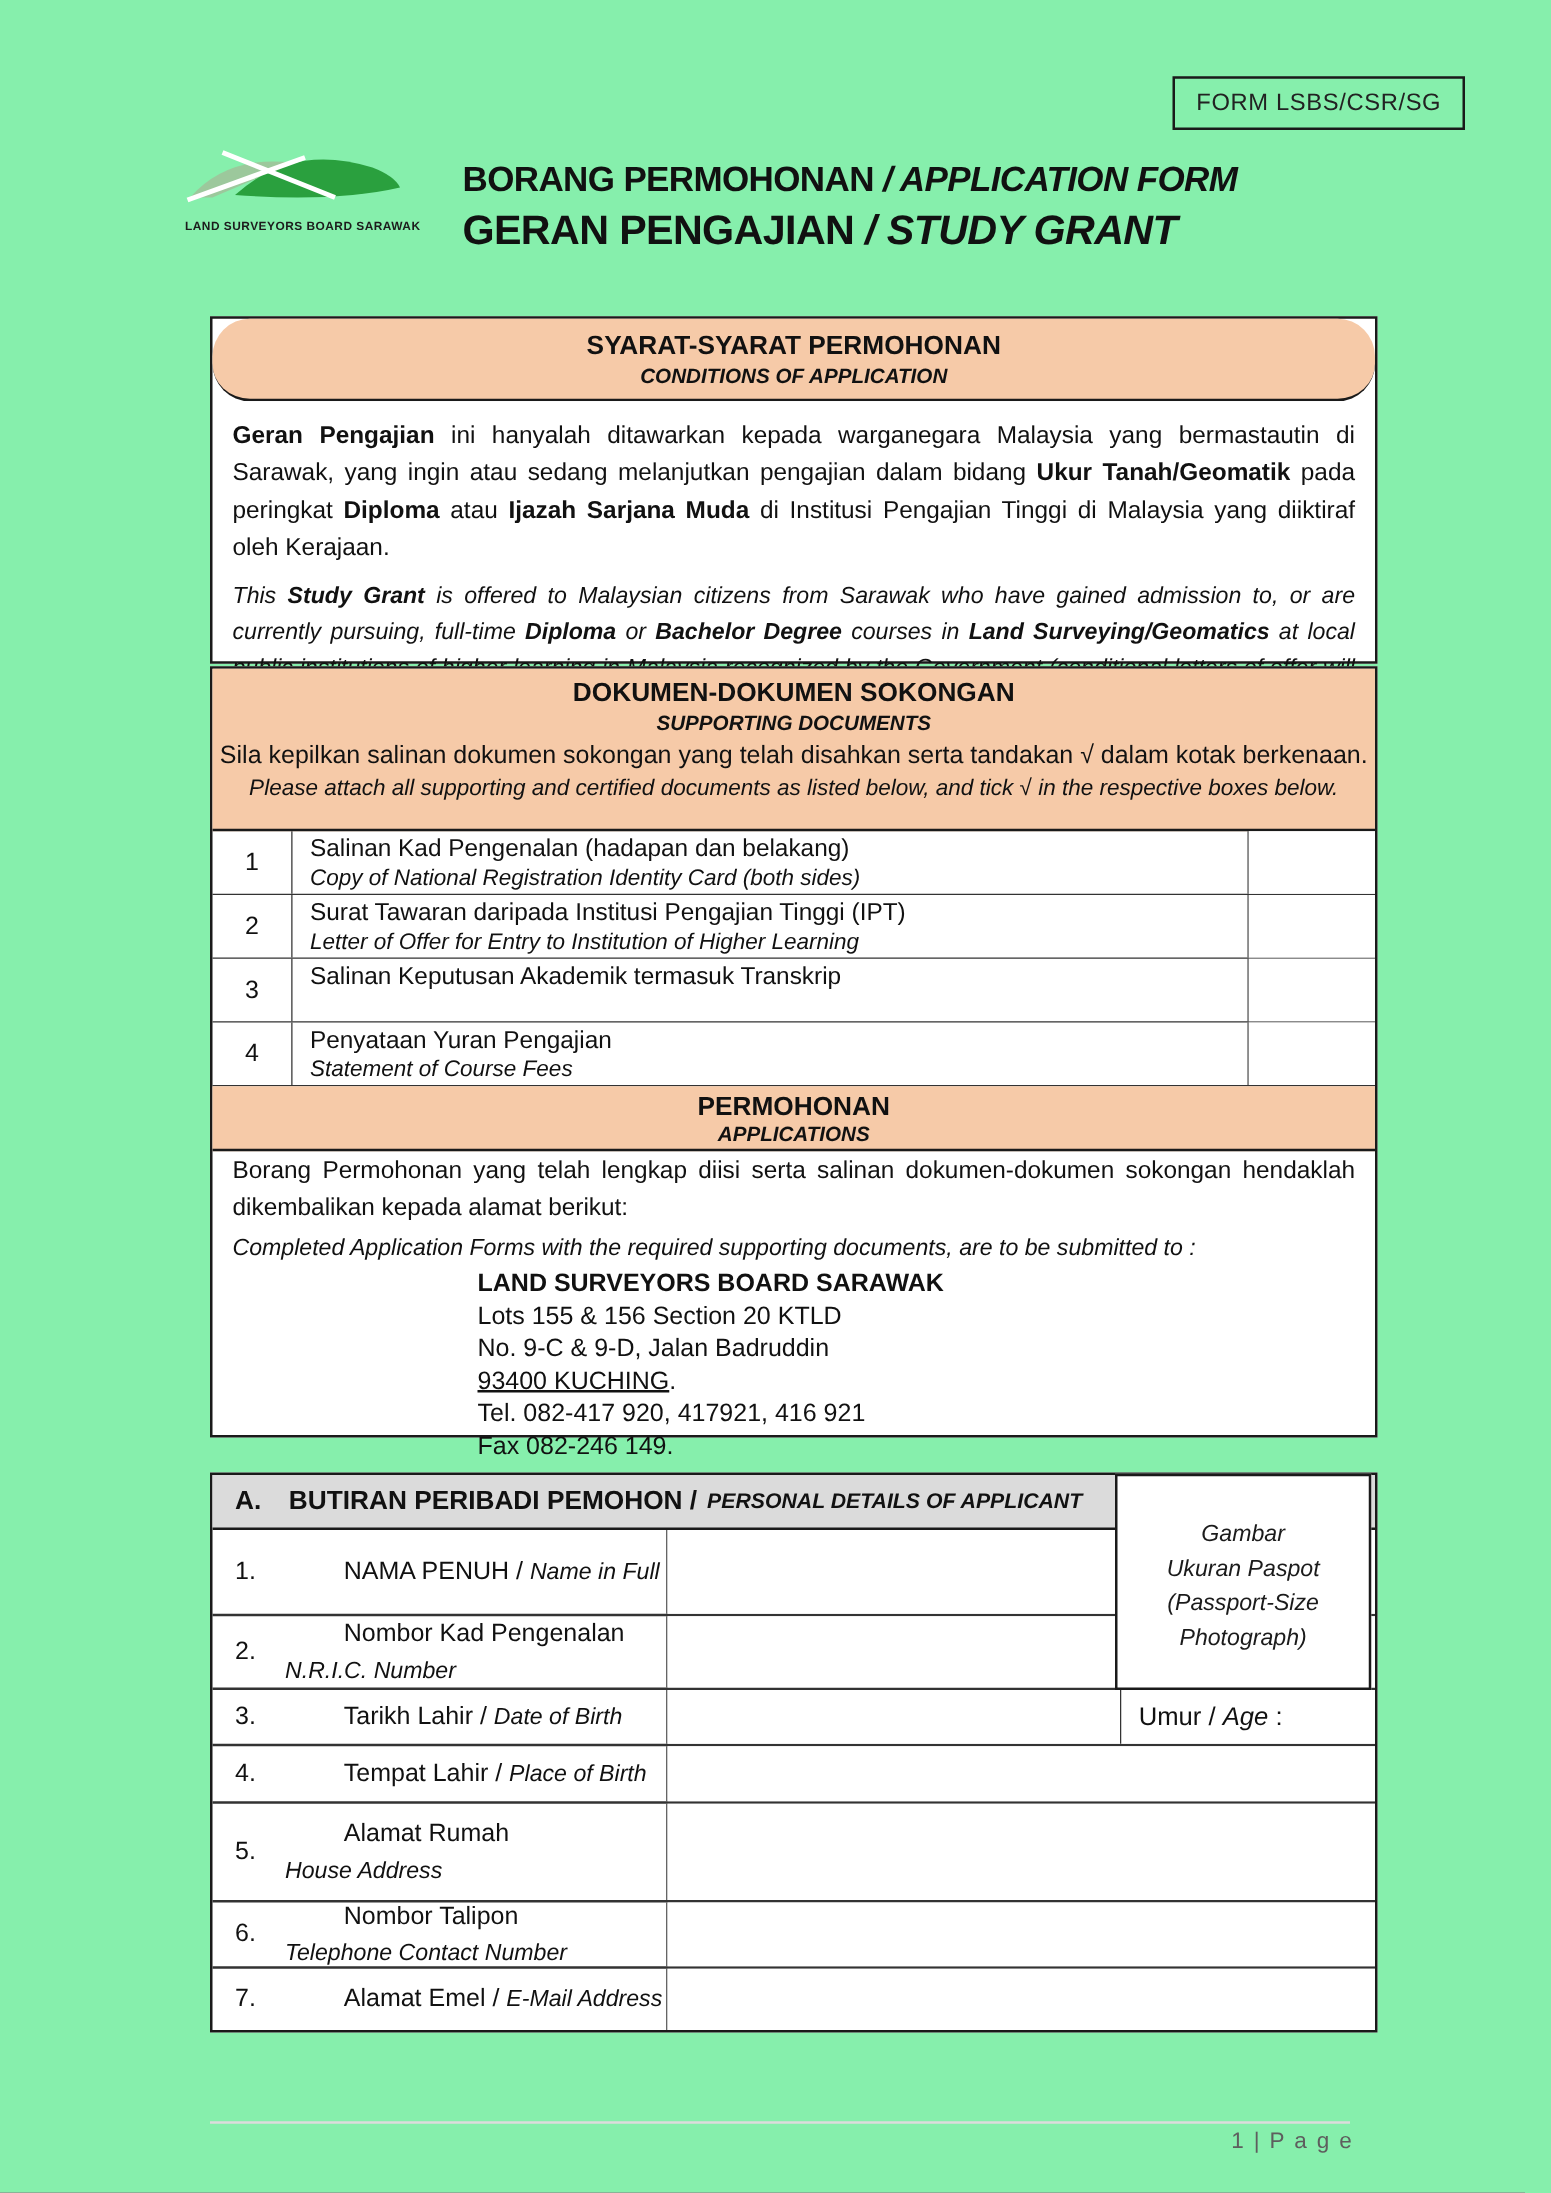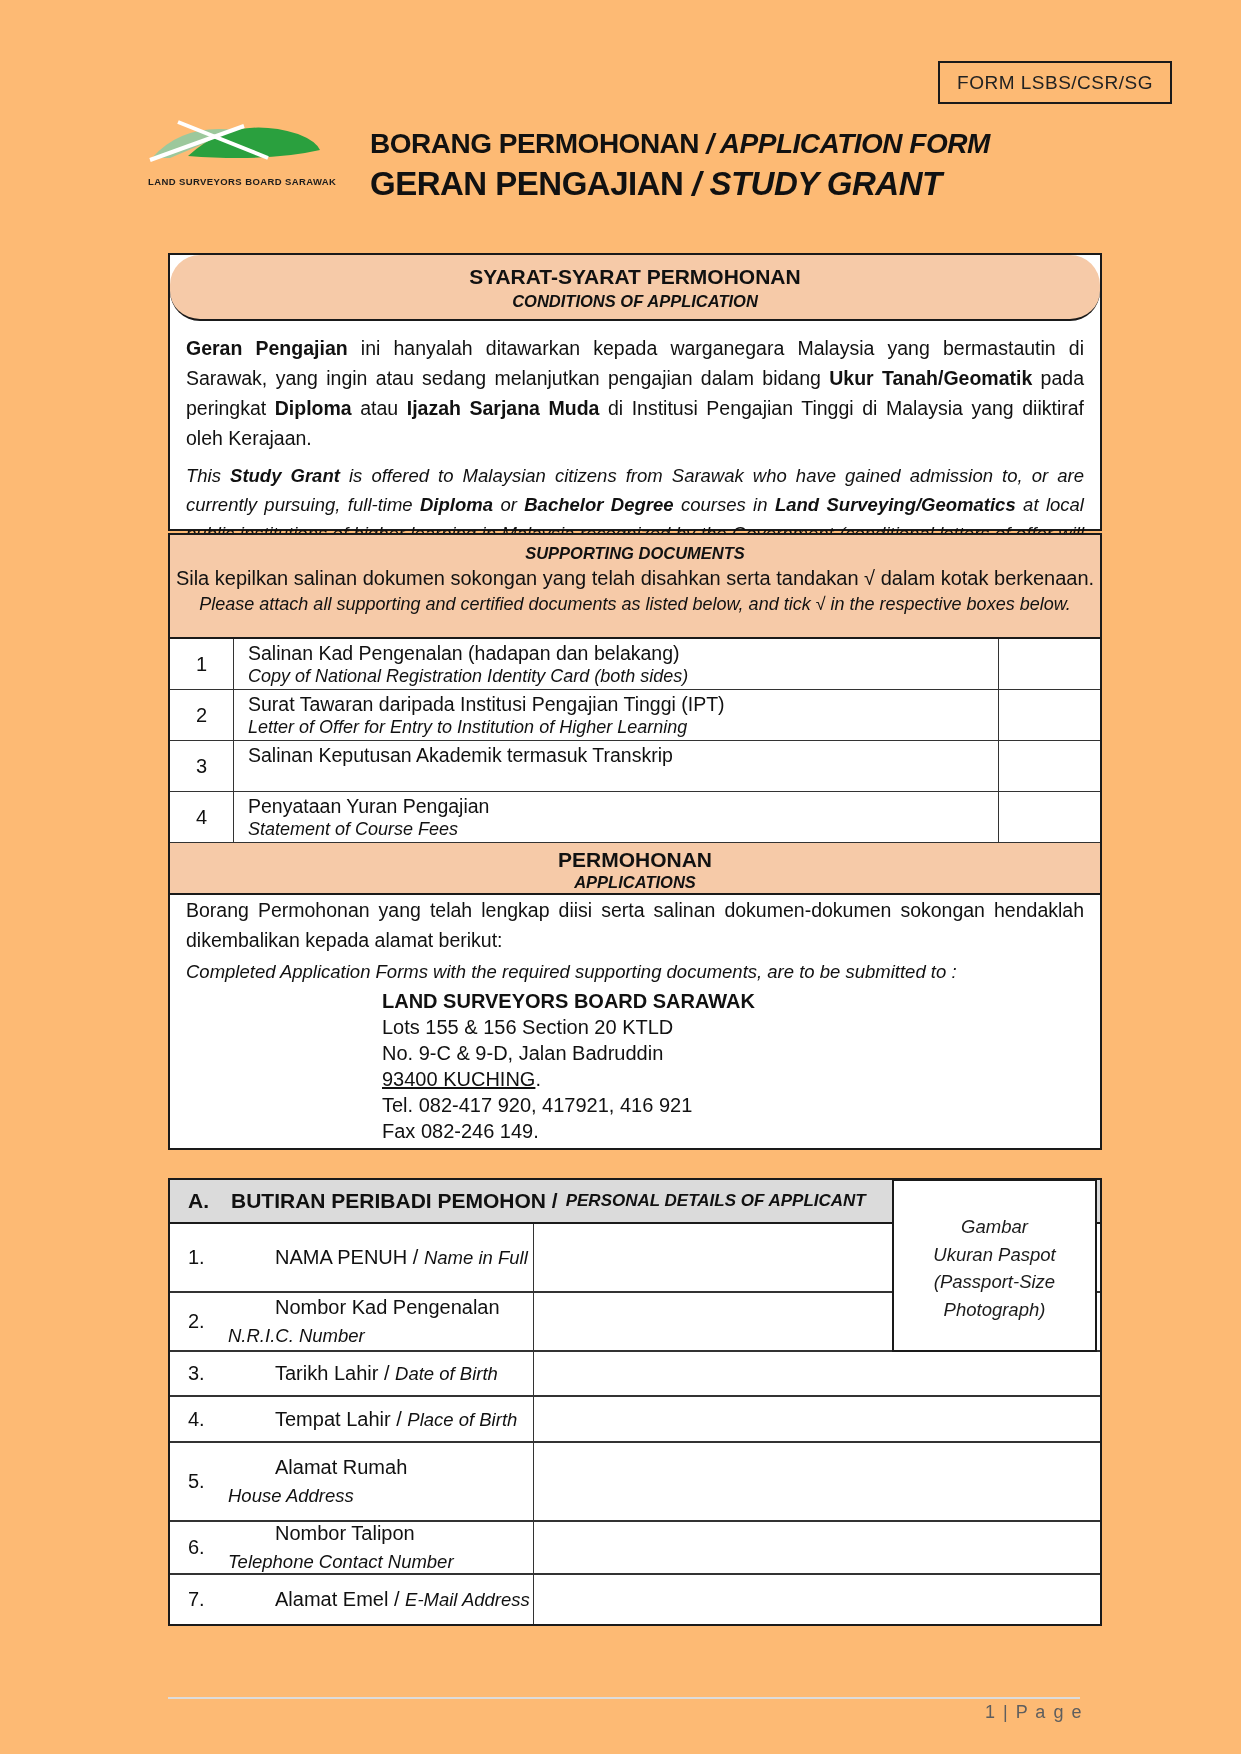--- a/index.html
+++ b/index.html
@@ -1,18 +1,18 @@
 <!DOCTYPE html>
 <html><head>
 <meta charset="utf-8">
 <style>
   * { margin:0; padding:0; box-sizing:border-box; }
   html,body { background:#888; }
   body { font-family:"Liberation Sans","DejaVu Sans",sans-serif; }
-  .page { position:relative; width:1241px; height:1754px; background:#fdba74; margin:0 auto; overflow:hidden; color:#111; }
+  .page { position:relative; width:1241px; height:1754px; background:#86efac; margin:0 auto; overflow:hidden; color:#111; }
   .b { font-weight:bold; }
   .i { font-style:italic; }
 
   
   .form-code-box { position:absolute; left:938px; top:61px; width:234px; height:43px;
     border:2px solid #1a1a1a; display:flex; align-items:center; justify-content:center;
     font-size:19px; color:#222; letter-spacing:0.5px; }
 
   
   .logo { position:absolute; left:148px; top:110px; width:176px; }
@@ -124,20 +124,21 @@
       <div class="h-en">CONDITIONS OF APPLICATION</div>
     </div>
     <div id="cond-body">
       <p class="para-my"><span class="b">Geran Pengajian</span><span> ini hanyalah ditawarkan kepada warganegara Malaysia yang bermastautin di Sarawak, yang ingin atau sedang melanjutkan pengajian dalam bidang </span><span class="b">Ukur Tanah/Geomatik</span><span> pada peringkat </span><span class="b">Diploma</span><span> atau </span><span class="b">Ijazah Sarjana Muda</span><span> di Institusi Pengajian Tinggi di Malaysia yang diiktiraf oleh Kerajaan.</span></p>
       <p class="para-en"><span>This </span><span class="b">Study Grant</span><span> is offered to Malaysian citizens from Sarawak who have gained admission to, or are currently pursuing, full-time </span><span class="b">Diploma</span><span> or </span><span class="b">Bachelor Degree</span><span> courses in </span><span class="b">Land Surveying/Geomatics</span><span> at local public institutions of higher learning in Malaysia recognized by the Government (conditional letters of offer will be accepted at the time of application or with a confirmation of acceptance from the institutions or universities).</span></p>
     </div>
   </div>
 
   <div class="obox" id="box-docs">
     <div class="sec-head peach" id="docs-head">
+      <div class="h-my">DOKUMEN-DOKUMEN SOKONGAN</div>
       <div class="h-en">SUPPORTING DOCUMENTS</div>
       <div class="instr-my">Sila kepilkan salinan dokumen sokongan yang telah disahkan serta tandakan √ dalam kotak berkenaan.</div>
       <div class="instr-en">Please attach all supporting and certified documents as listed below, and tick √ in the respective boxes below.</div>
     </div>
 
     <div>
       <div class="doc-row">
         <div class="doc-no">1</div>
         <div class="doc-text">
           <div class="doc-my">Salinan Kad Pengenalan (hadapan dan belakang)</div>
@@ -215,20 +216,23 @@
       <div class="fld-value"></div>
     </div>
 
     <div class="fld-row" style="height:45px;">
       <div class="fld-label">
         <span class="fld-no">3.</span>
         <span><span class="fld-my">Tarikh Lahir / </span><span class="fld-en">Date of Birth</span></span>
       </div>
       <div class="fld-value row3-value">
         <div></div>
+        <div class="age-cell">
+            <span><span>Umur / </span><span class="i">Age</span><span> :</span></span>
+          </div>
       </div>
     </div>
 
     <div class="fld-row" style="height:46px;">
       <div class="fld-label">
         <span class="fld-no">4.</span>
         <span><span class="fld-my">Tempat Lahir / </span><span class="fld-en">Place of Birth</span></span>
       </div>
       <div class="fld-value"></div>
     </div>

